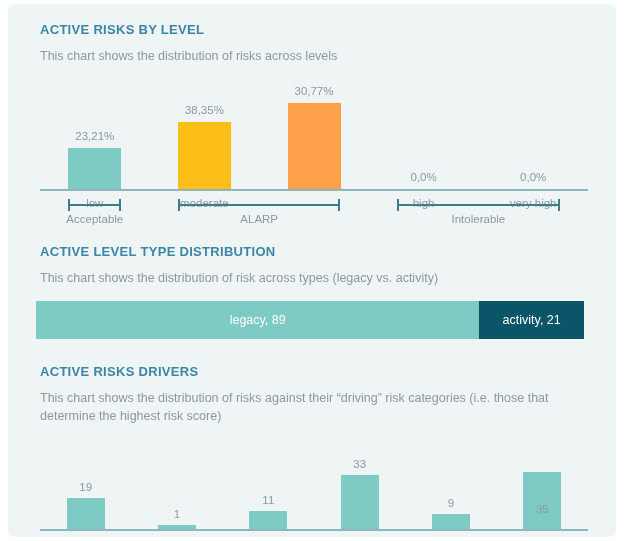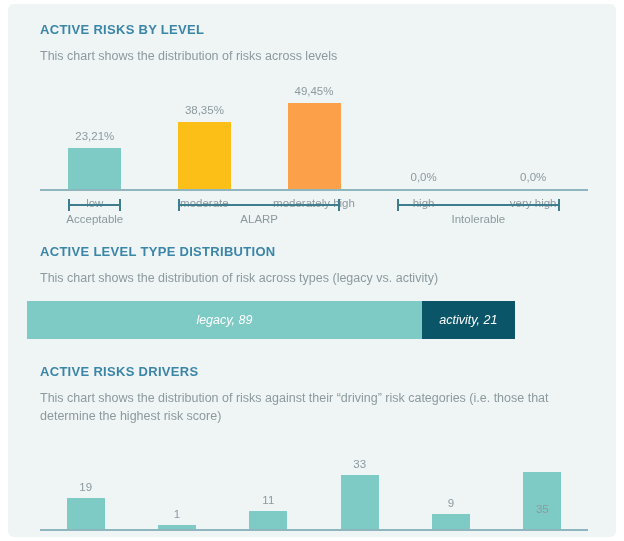--- a/index.html
+++ b/index.html
@@ -102,25 +102,24 @@
     top: 22px;
     font-size: 11.5px;
     color: #8c9a9e;
     text-align: center;
     white-space: nowrap;
   }
 
   
   .stack {
     position: relative;
-    margin-left: 19px;
-    width: 488px;
+    margin-left: 28px;
+    width: 548px;
     height: 38px;
     display: flex;
-    font-style: italic;
   }
   .stack-seg {
     height: 38px;
     display: flex;
     align-items: center;
     justify-content: center;
     color: #ffffff;
     font-size: 12.5px;
     box-sizing: border-box;
   }
@@ -140,22 +139,21 @@
 
     <div class="plot" id="chart1" style="margin-top:14px;">
       <div class="axis"></div>
     <div class="bar" style="left: 28.3px; width: 53px; height: 41px; bottom: 71px; top: 69px; position: absolute; background: rgb(126, 202, 197);"></div>
         <div class="bar-value" style="left: 4.8px; width: 100px; top: 51px;">23,21%</div>
         <div class="tick-label" style="left: -5.2px; width: 120px; top: 118px;">low</div>
         <div class="bar" style="left: 137.9px; width: 53px; height: 67px; bottom: 45px; top: 43px; position: absolute; background: rgb(251, 191, 24);"></div>
         <div class="bar-value" style="left: 114.4px; width: 100px; top: 25px;">38,35%</div>
         <div class="tick-label" style="left: 104.4px; width: 120px; top: 118px;">moderate</div>
         <div class="bar" style="left: 247.5px; width: 53px; height: 86px; bottom: 26px; top: 24px; position: absolute; background: rgb(252, 160, 74);"></div>
-        <div class="bar-value" style="left: 224px; width: 100px; top: 6px;">49,45%</div>
-        <div class="tick-label" style="left: 214px; width: 120px; top: 118px;">moderately high</div>
+        <div class="bar-value" style="left: 224px; width: 100px; top: 6px;">30,77%</div>
         <div class="bar-value" style="left: 333.6px; width: 100px; top: 92px;">0,0%</div>
         <div class="tick-label" style="left: 323.6px; width: 120px; top: 118px;">high</div>
         <div class="bar-value" style="left: 443.2px; width: 100px; top: 92px;">0,0%</div>
         <div class="tick-label" style="left: 433.2px; width: 120px; top: 118px;">very high</div>
       </div>
 
     <div class="bracket-wrap">
         <div class="bracket" style="left: 28.3px; width: 53px;">
           <div class="bline"></div>
           <div class="bcap l"></div>

